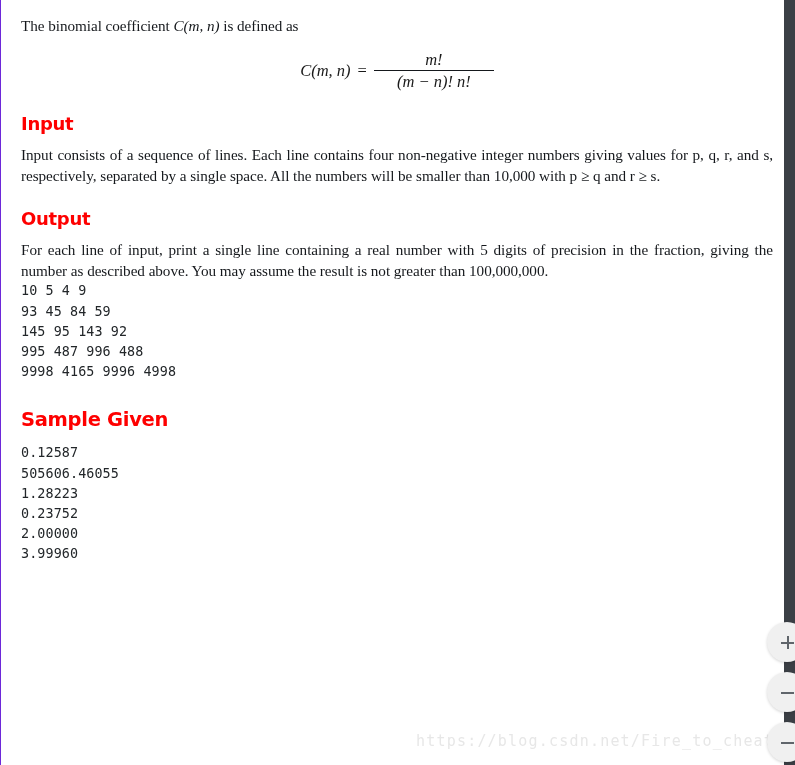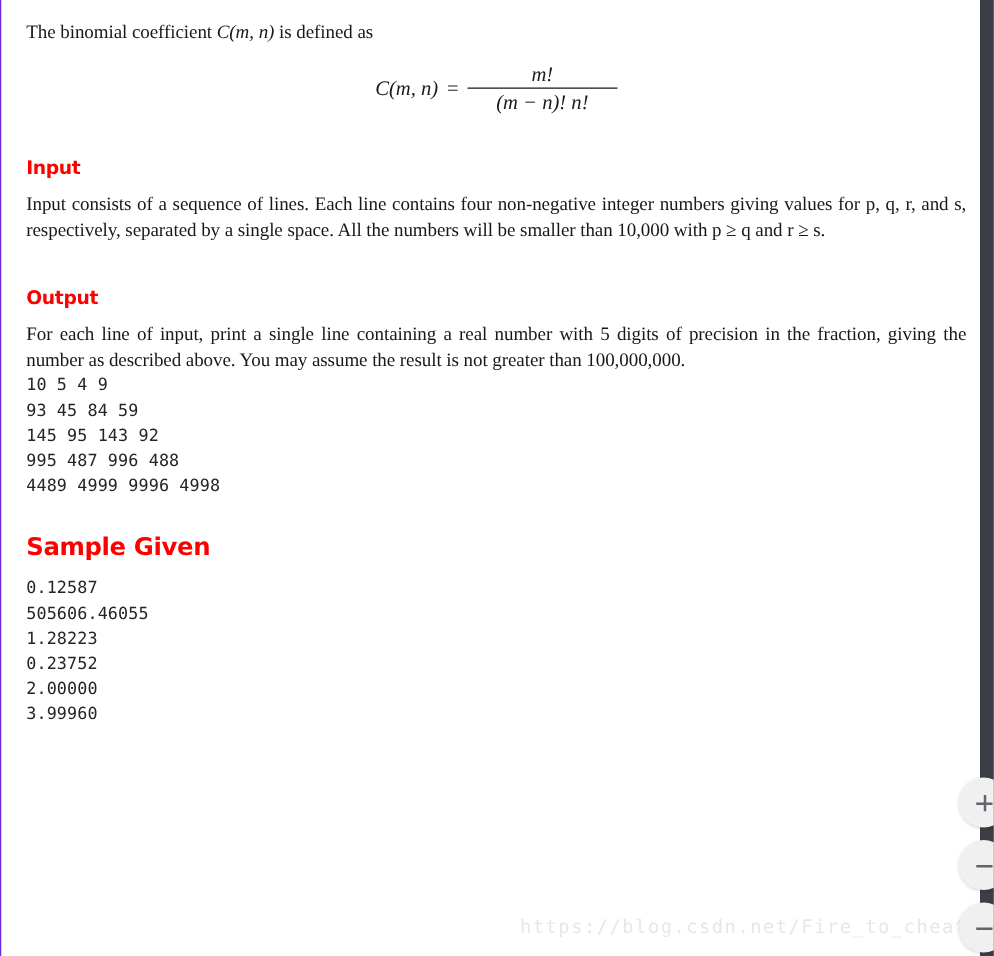--- a/index.html
+++ b/index.html
@@ -106,22 +106,22 @@
   }
 
   
   .heading {
     font-family: "DejaVu Sans", "Liberation Sans", sans-serif;
     font-weight: bold;
     color: #fe0000;
     margin: 0;
   }
   .heading.h-small {
-    font-size: 15px;
-    margin-top: 34px;
+    font-size: 18px;
+    margin-top: 22px;
     margin-bottom: 11px;
     letter-spacing: -0.3px;
   }
   .heading.h-sample {
     font-size: 19.5px;
     margin-top: 26px;
     margin-bottom: 12px;
     letter-spacing: -0.3px;
   }
 
@@ -228,21 +228,21 @@
       </span>
     </div>
 
 
     <h2 class="heading h-small">Input</h2>
     <p class="para">Input consists of a sequence of lines. Each line contains four non-negative integer numbers giving values for p, q, r, and s, respectively, separated by a single space. All the numbers will be smaller than 10,000 with p ≥ q and r ≥ s.</p>
 
     <h2 class="heading h-small">Output</h2>
     <p class="para">For each line of input, print a single line containing a real number with 5 digits of precision in the fraction, giving the number as described above. You may assume the result is not greater than 100,000,000.</p>
 
-    <pre class="codeblock"><div>10 5 4 9</div><div>93 45 84 59</div><div>145 95 143 92</div><div>995 487 996 488</div><div>4489 4999 9996 4998</div></pre>
+    <pre class="codeblock"><div>10 5 4 9</div><div>93 45 84 59</div><div>145 95 143 92</div><div>995 487 996 488</div><div>9998 4165 9996 4998</div></pre>
 
     <h2 class="heading h-sample">Sample Given</h2>
     <pre class="codeblock"><div>0.12587</div><div>505606.46055</div><div>1.28223</div><div>0.23752</div><div>2.00000</div><div>3.99960</div></pre>
 
   </div>
 
   <div class="watermark">https://blog.csdn.net/Fire_to_cheat_</div>
 
   <div class="scrollbar-track">
     <div class="scrollbar-thumb"></div>

